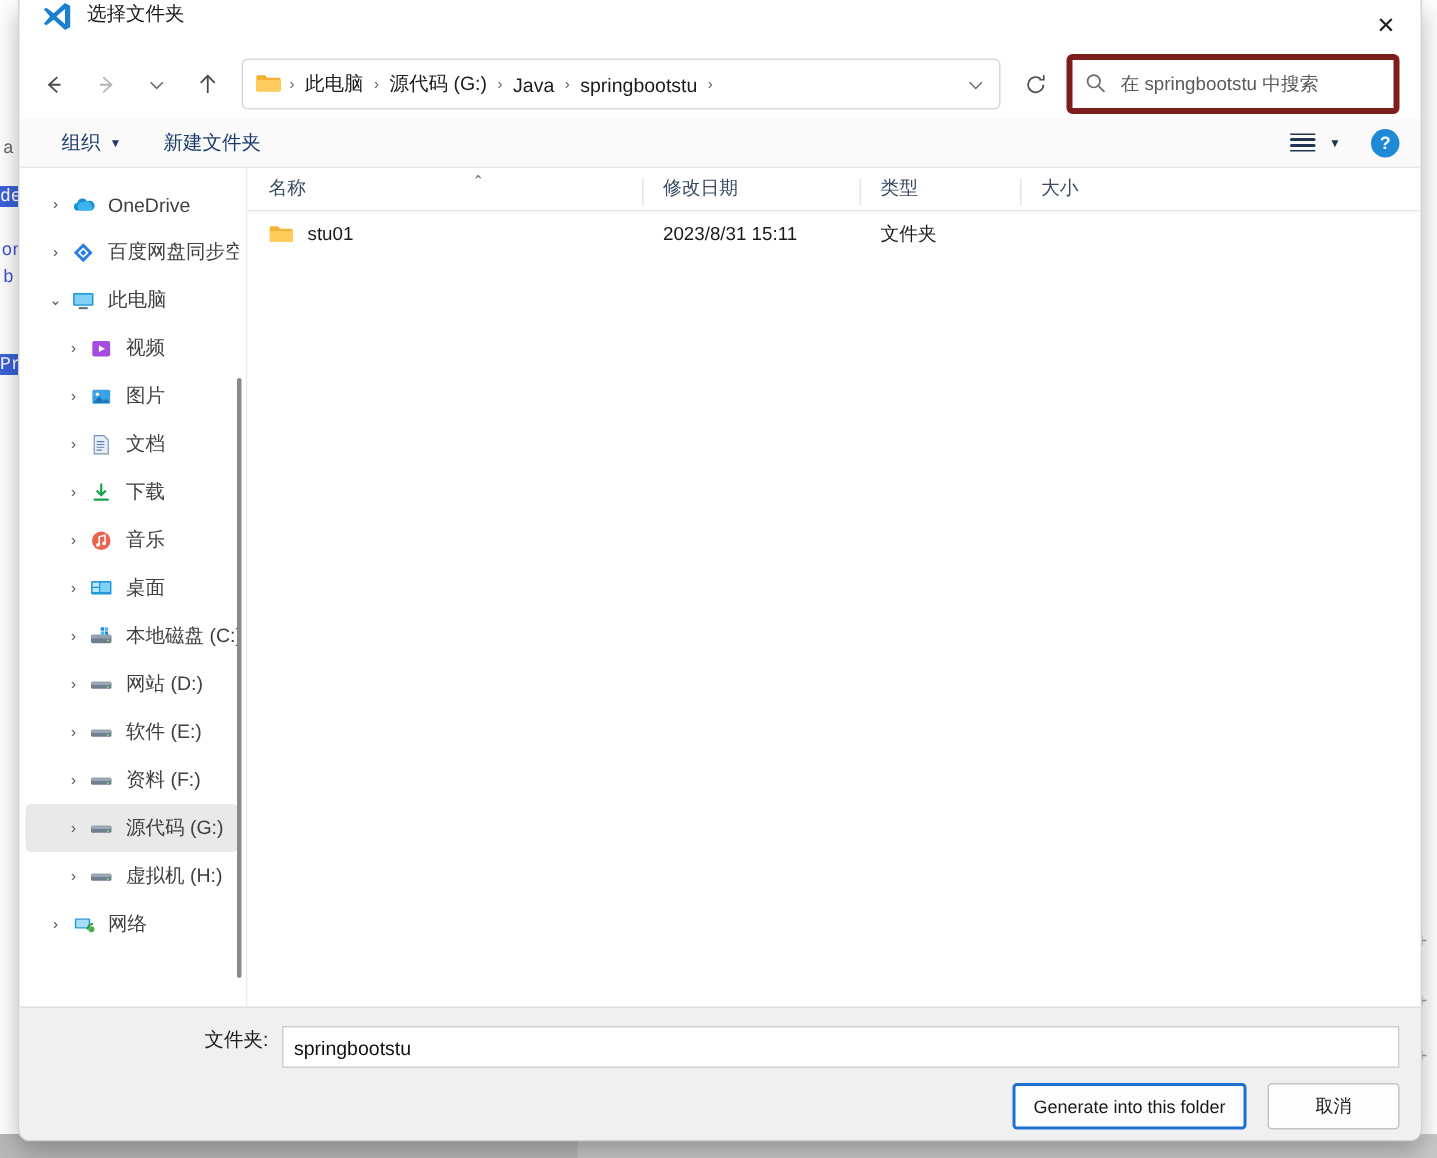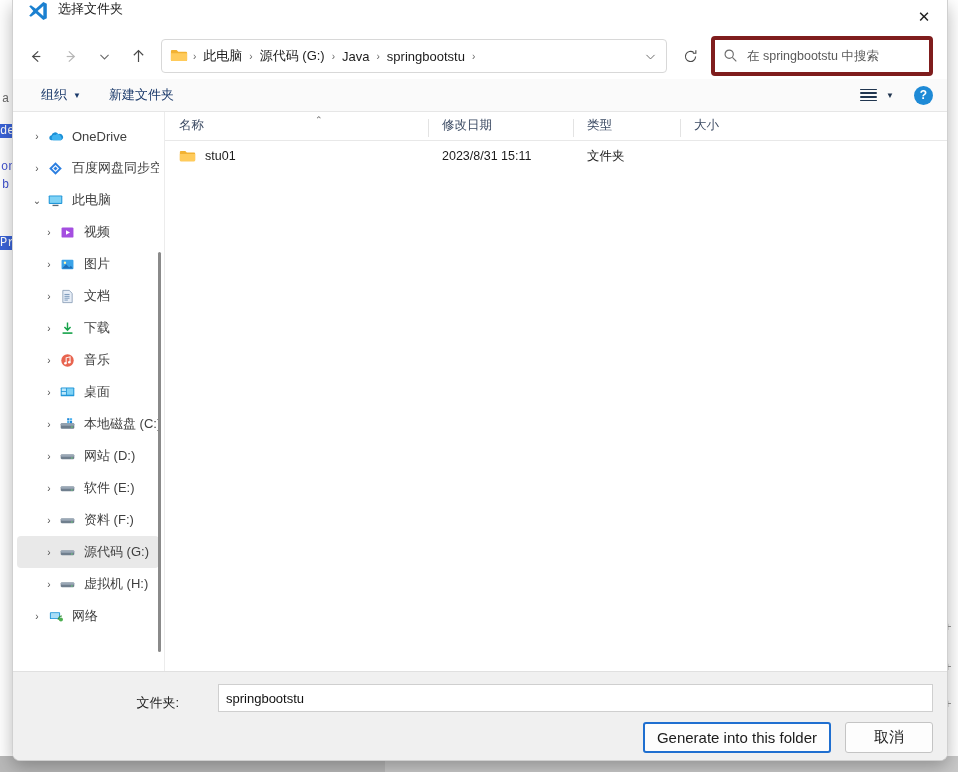--- a/index.html
+++ b/index.html
@@ -89,25 +89,25 @@
   .col{font-size:12.5px;color:#3b4a63;padding:0 0 6px 14px;position:relative;box-sizing:border-box;flex:none;}
   .col + .col::before{content:"";position:absolute;left:0;top:2px;bottom:3px;width:1px;background:#e3e3e3;}
   #sort-caret{position:absolute;left:150px;top:-2px;font-size:9px;color:#6b6b6b;}
   .filerow{height:30px;display:flex;align-items:center;}
   .fr-cell{font-size:12.5px;color:#1b1b1b;padding-left:14px;box-sizing:border-box;flex:none;display:flex;align-items:center;}
   .fr-folder-ico{width:17px;height:14px;margin-right:9px;flex:none;}
   #filelist{flex:1;}
 
   
   #footer{height:92px;background:#f0f0f0;border-top:1px solid #e0e0e0;position:relative;}
-  #fname-row{display:flex;align-items:flex-end;padding:12px 14px 0 0;gap:30px;}
+  #fname-row{display:flex;align-items:flex-start;padding:12px 14px 0 0;}
   #fname-label{width:175px;text-align:right;padding-right:9px;font-size:13px;color:#1b1b1b;flex:none;box-sizing:border-box;}
   #fname-input{flex:1;height:26px;background:#fff;border:1px solid #cfcfcf;display:flex;align-items:center;padding:0 7px;font-size:13px;color:#111;}
   #btn-row{display:flex;justify-content:flex-end;align-items:center;padding:10px 14px 0 0;}
-  .dlg-btn{height:31px;display:flex;align-items:center;justify-content:center;font-size:15px;background:#fdfdfd;border:1px solid #c4c4c4;border-radius:3px;box-sizing:border-box;}
+  .dlg-btn{height:31px;display:flex;align-items:center;justify-content:center;font-size:12px;background:#fdfdfd;border:1px solid #c4c4c4;border-radius:3px;box-sizing:border-box;}
   .dlg-btn.primary{border:2px solid #1f6fd0;background:#fdfdfd;padding:0 12px;margin-right:14px;}
   .dlg-btn.cancel{width:88px;}
   #watermark{
     position:absolute;right:6px;bottom:4px;font-size:21px;color:rgba(120,120,120,.30);
     white-space:nowrap;letter-spacing:1px;font-family:"Liberation Sans",sans-serif;
   }
 </style>
 </head>
 <body>
 

